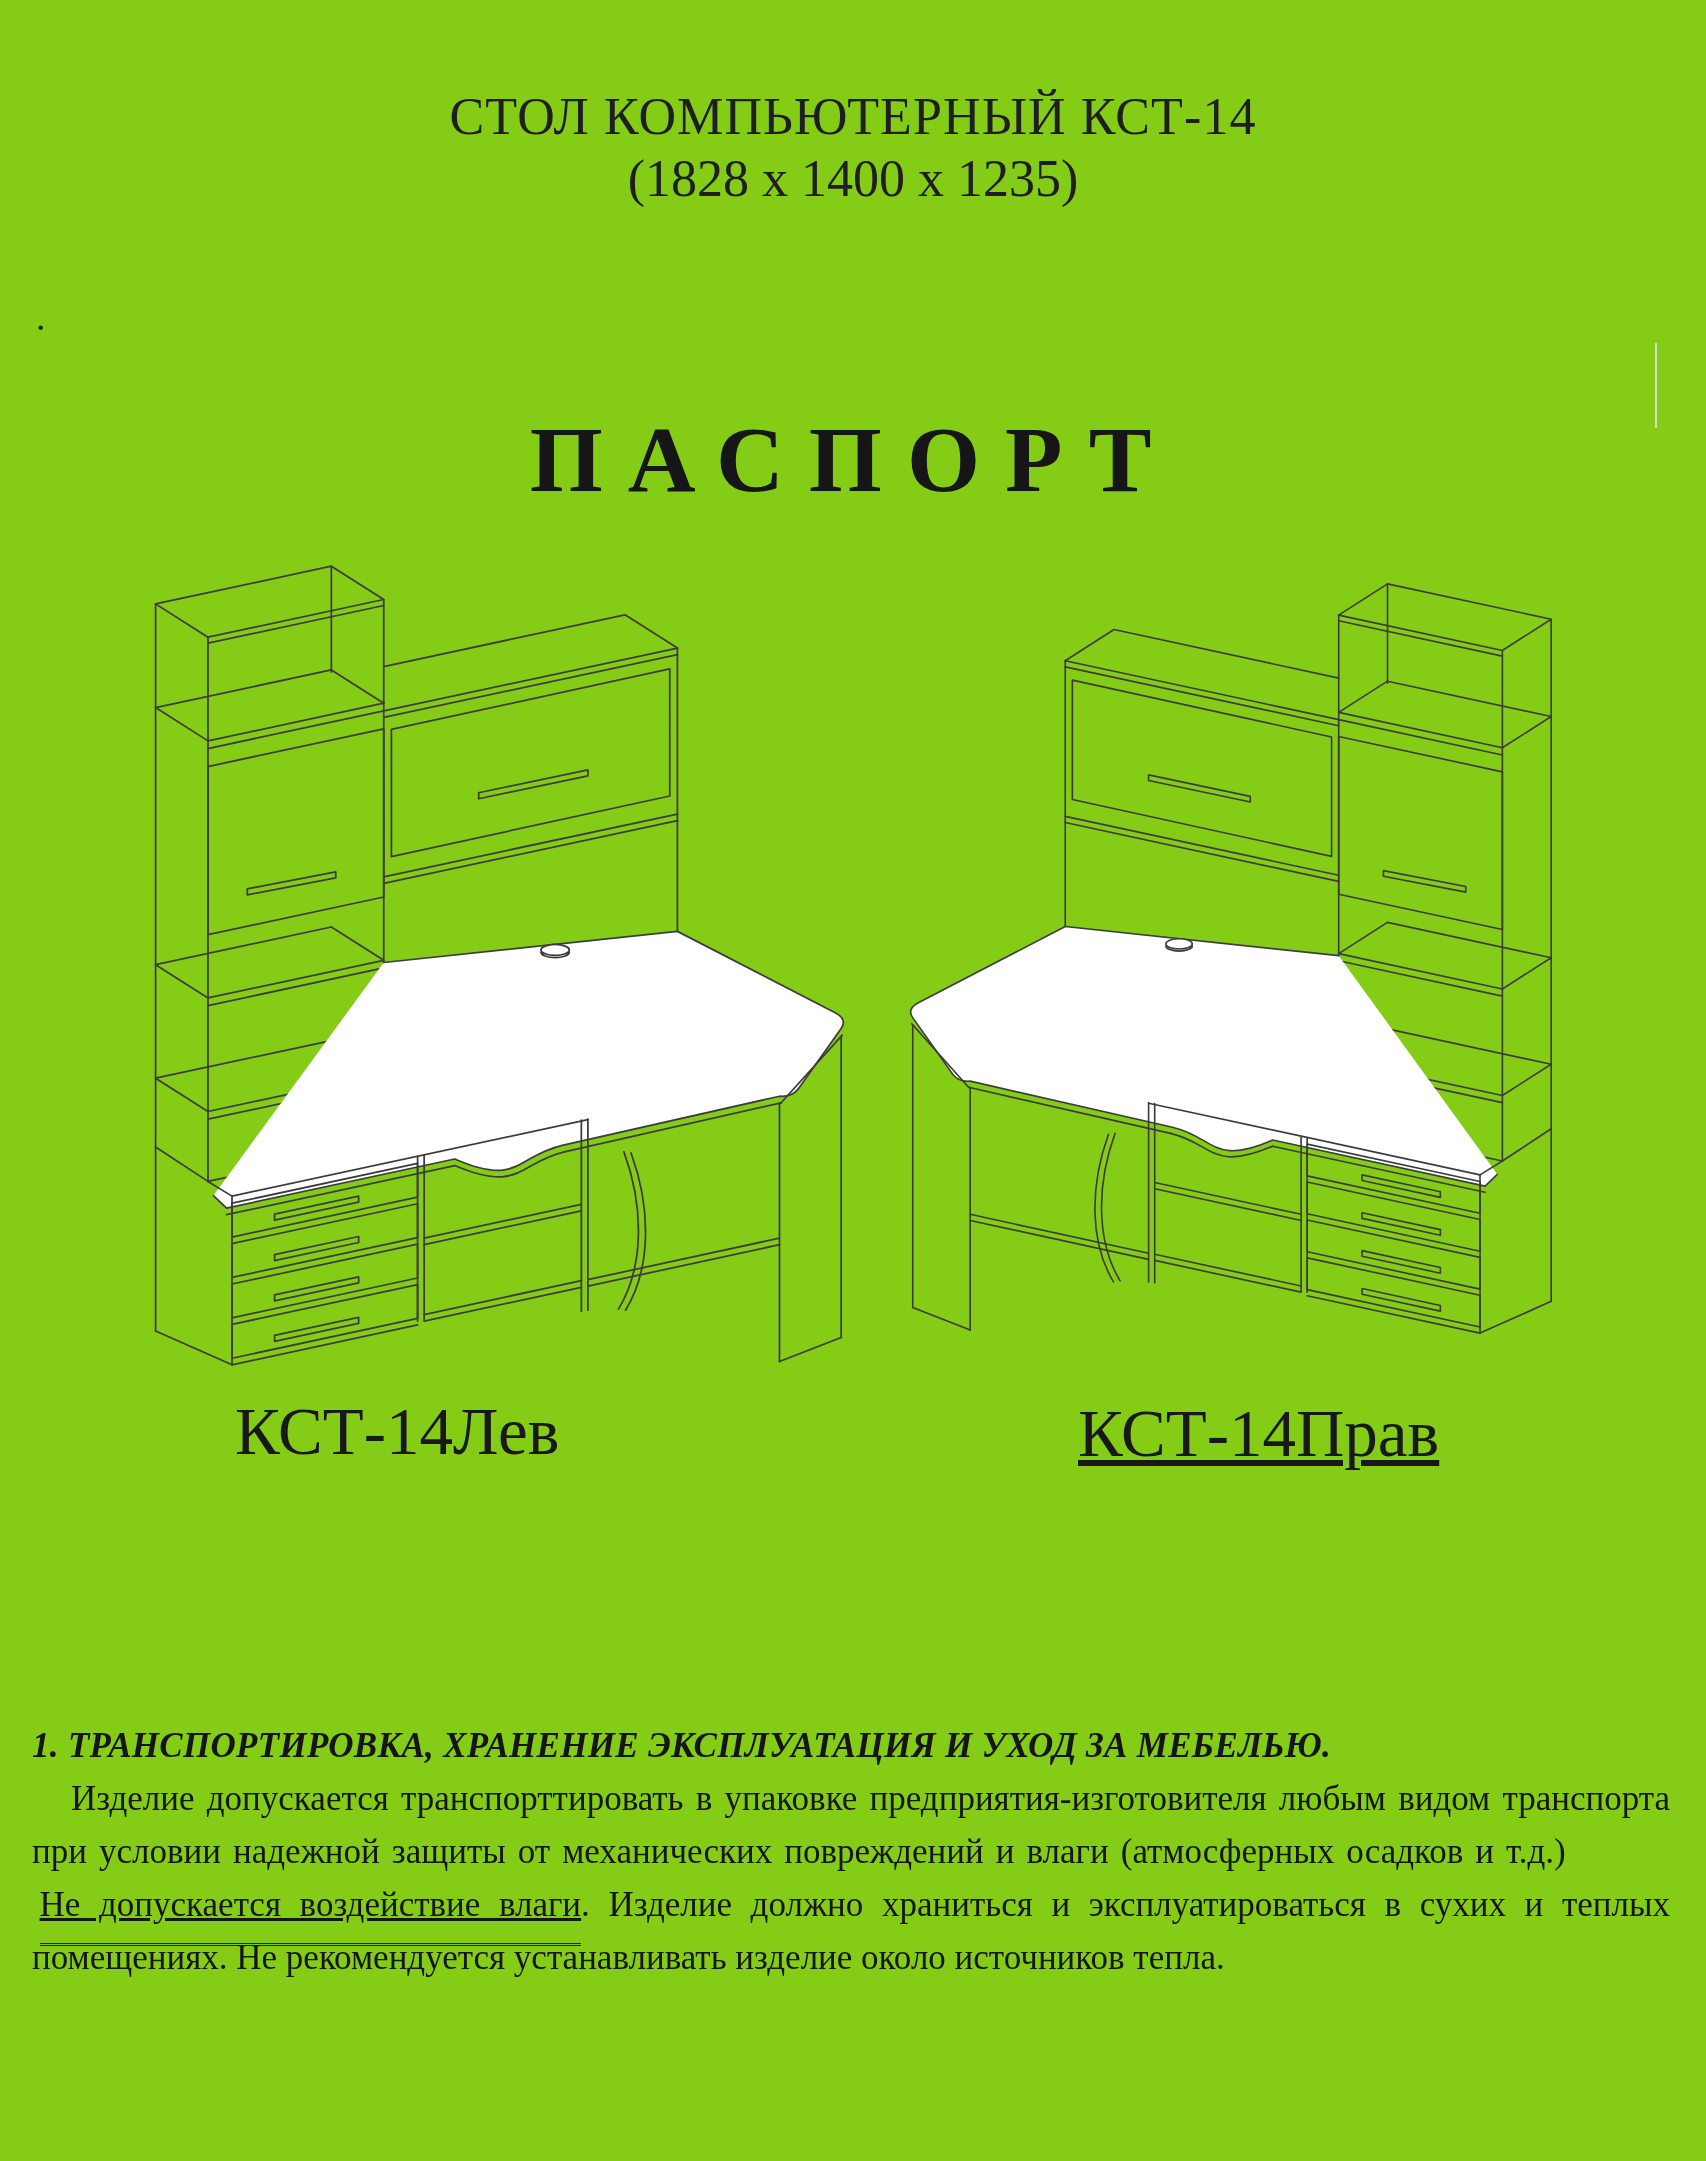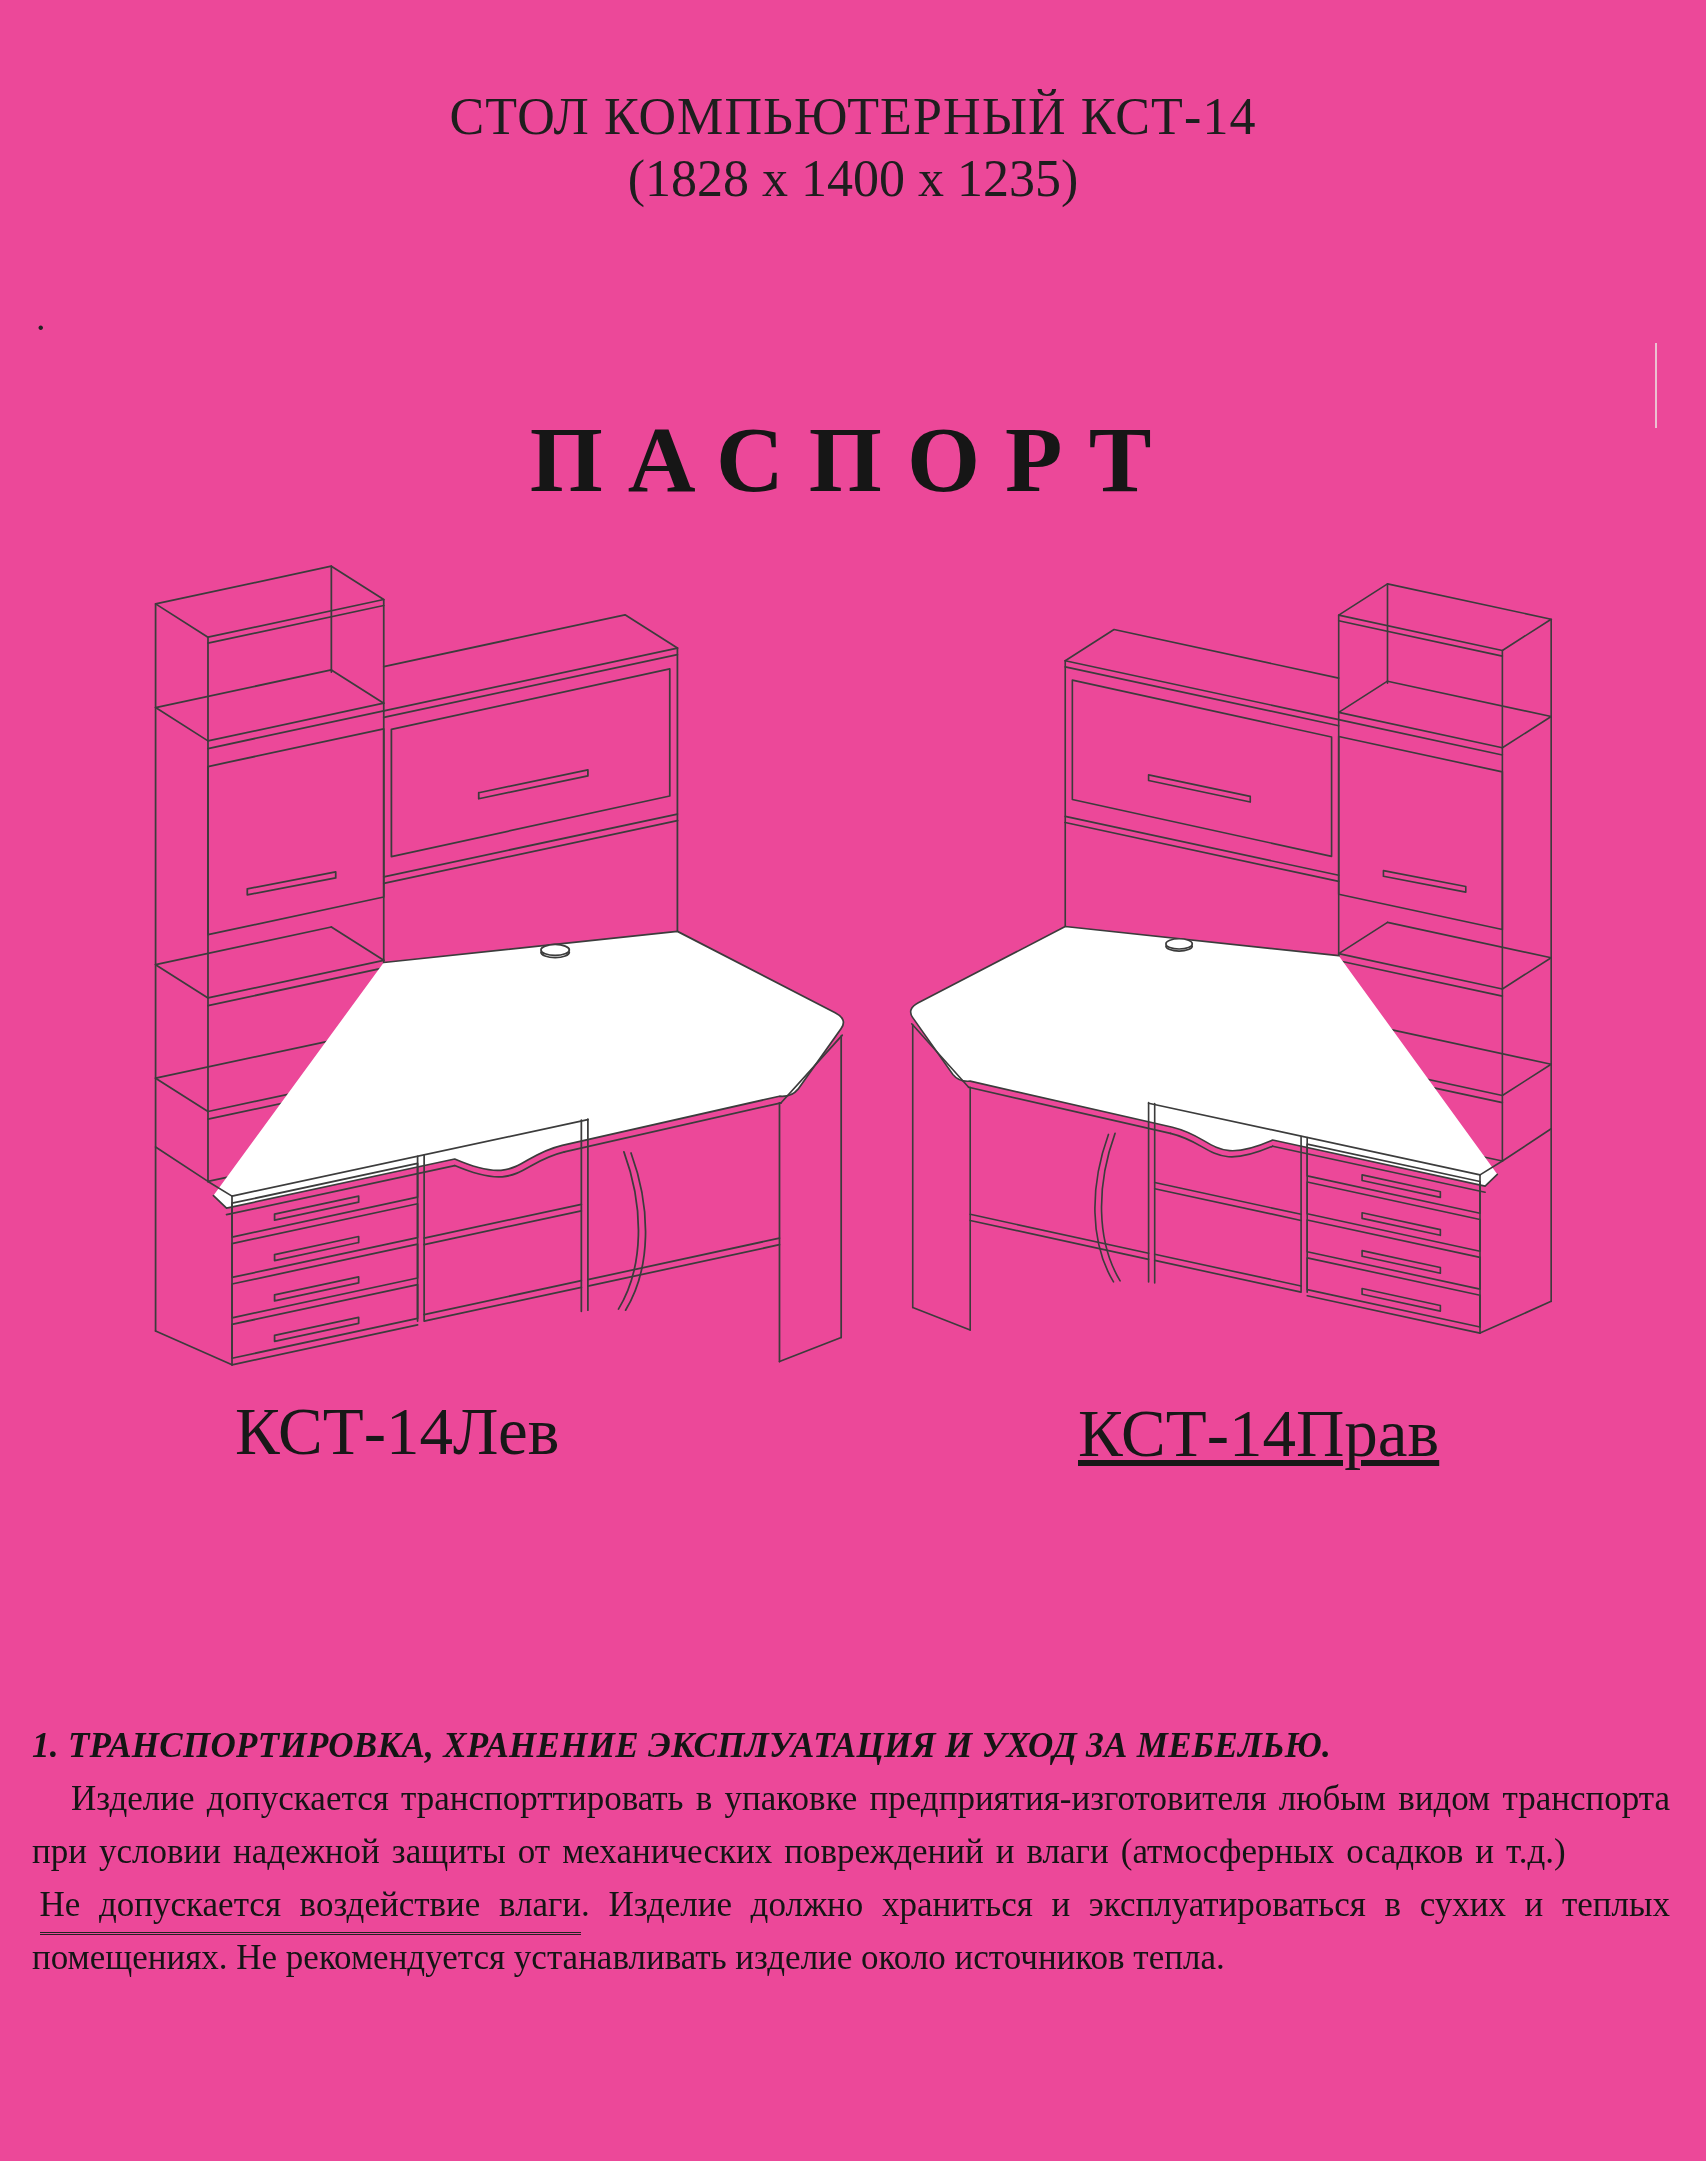--- a/index.html
+++ b/index.html
@@ -1,19 +1,19 @@
 <!DOCTYPE html>
 <html style="font-size:8.7px"><head>
 <meta charset="utf-8">
 <style>
   html,body{margin:0;padding:0;background:#888;}
   #page{
     position:relative;
     width:1706px;height:2161px;
-    background:#ec4899;
+    background:#84cc16;
     font-family:"Liberation Serif", serif;
     color:#1c1c1c;
     overflow:hidden;
   }
   .center-text{position:absolute;left:0;width:1706px;text-align:center;}
   #title-line1{top:87px;font-size:52px;letter-spacing:1.1px;color:#1e1e1e;}
   #title-line2{top:149px;font-size:52px;color:#1e1e1e;}
   #doc-heading{
     top:405px;font-size:94px;font-weight:bold;letter-spacing:25px;
     color:#161616;
@@ -26,21 +26,21 @@
   #label-left{left:235px;top:1393px;}
   #label-right{left:1078px;top:1395px;text-decoration:underline;}
   #text-block{
     position:absolute;left:32px;top:1719px;width:1638px;
     font-size:35px;line-height:53px;color:#151515;
   }
   #section-heading{font-weight:bold;text-align:center;margin:0;letter-spacing:0.3px;font-style:italic;}
   #text-block p{margin:0;text-align:justify;}
   p.indent{text-indent:39px;}
   p.small-indent{text-indent:7.6px;}
-  .dbl-underline{border-bottom:3.3px double #222;padding-bottom:8px;}
+  .dbl-underline{border-bottom:3.3px double #222;padding-bottom:19px;text-decoration:underline;}
   #scan-artifact{
     position:absolute;left:1655px;top:343px;width:2.2px;height:85px;
     background:#ecd6da;opacity:.85;
   }
   .word-sp{word-spacing:3.3px;}
 </style>
 </head>
 <body>
 
 <div id="page">

